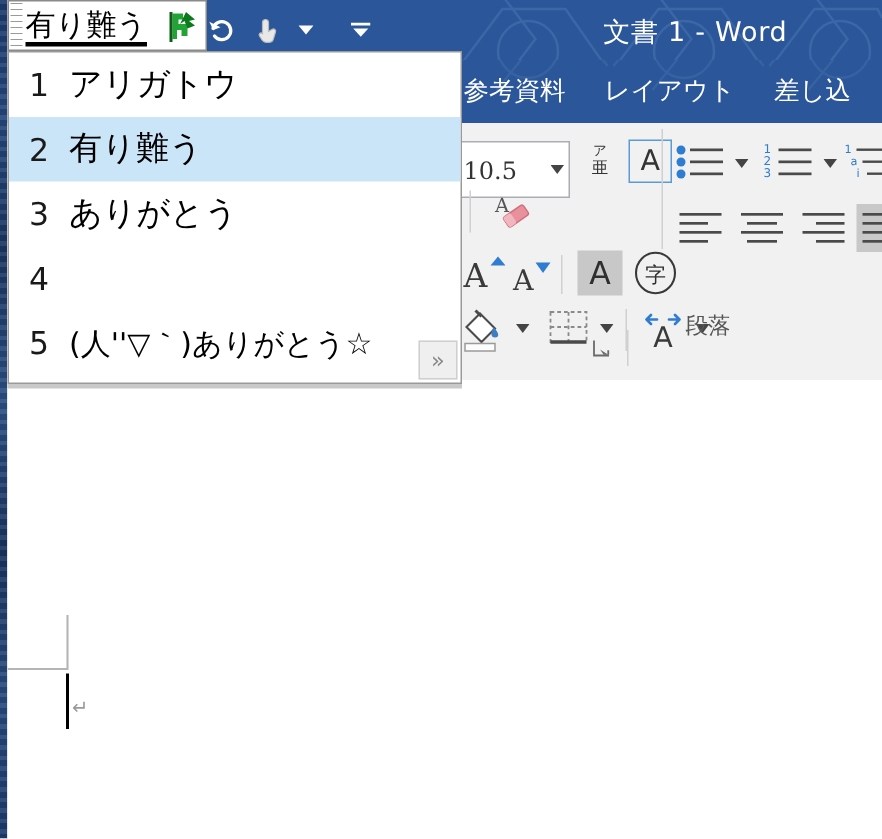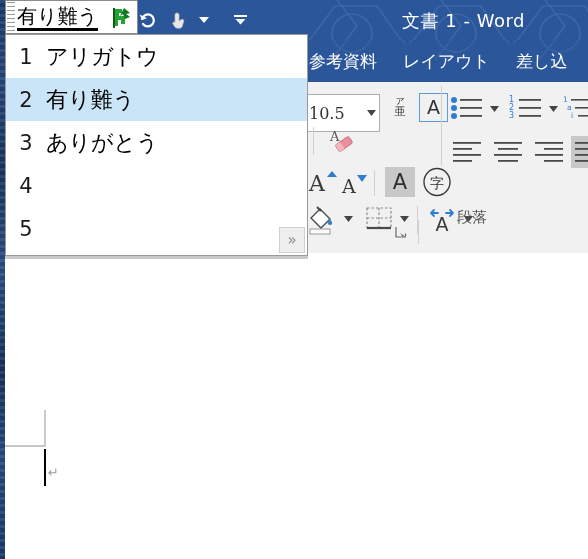--- a/index.html
+++ b/index.html
@@ -468,18 +468,19 @@
       </div>
       <div class="cand-row">
         <div class="cand-num">3</div>
         <div class="cand-txt">ありがとう</div>
       </div>
       <div class="cand-row">
         <div class="cand-num">4</div>
       </div>
       <div class="cand-row">
         <div class="cand-num">5</div>
+        <div class="cand-txt small">(人''▽｀)ありがとう☆</div>
       </div>
       <div class="cand-more">»</div>
     </div>
 
   </div>
 </div>
 
 </body></html>

